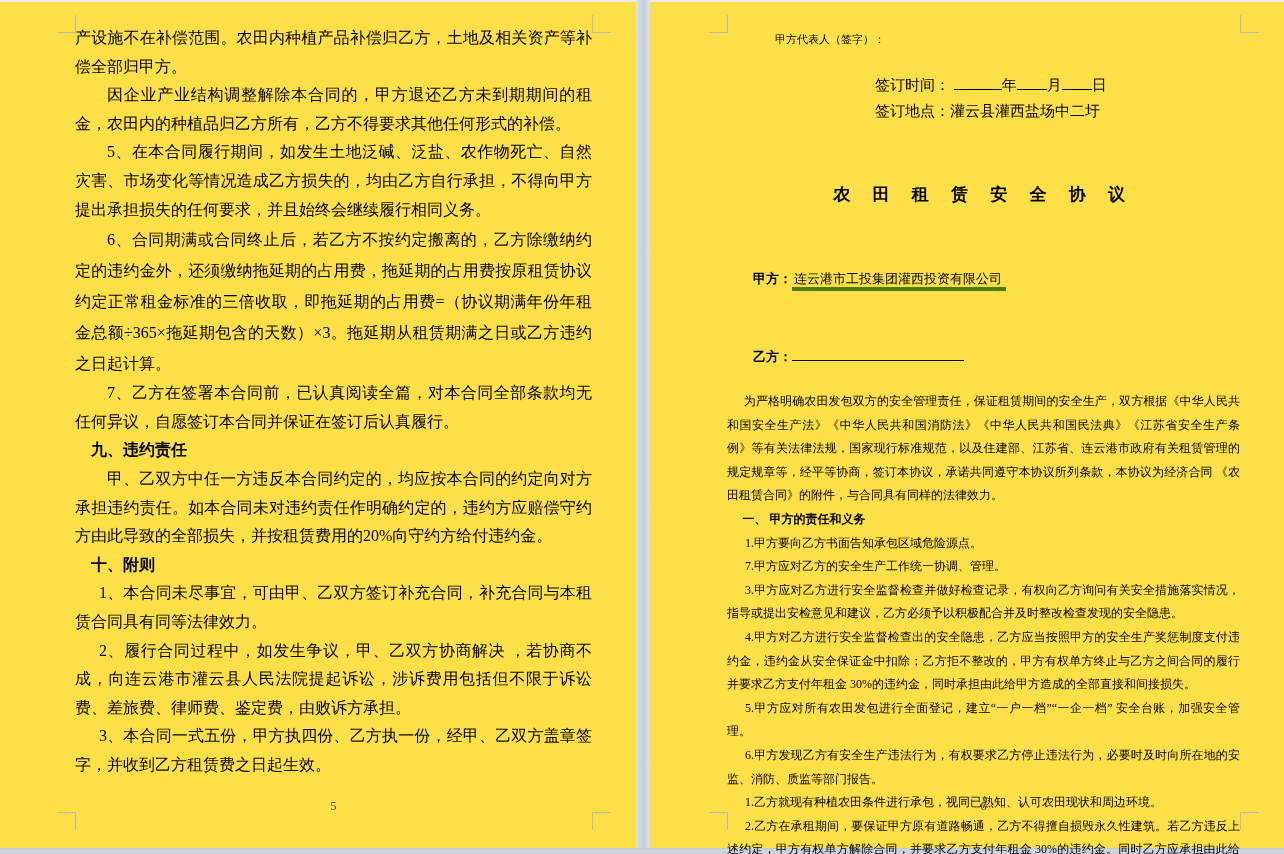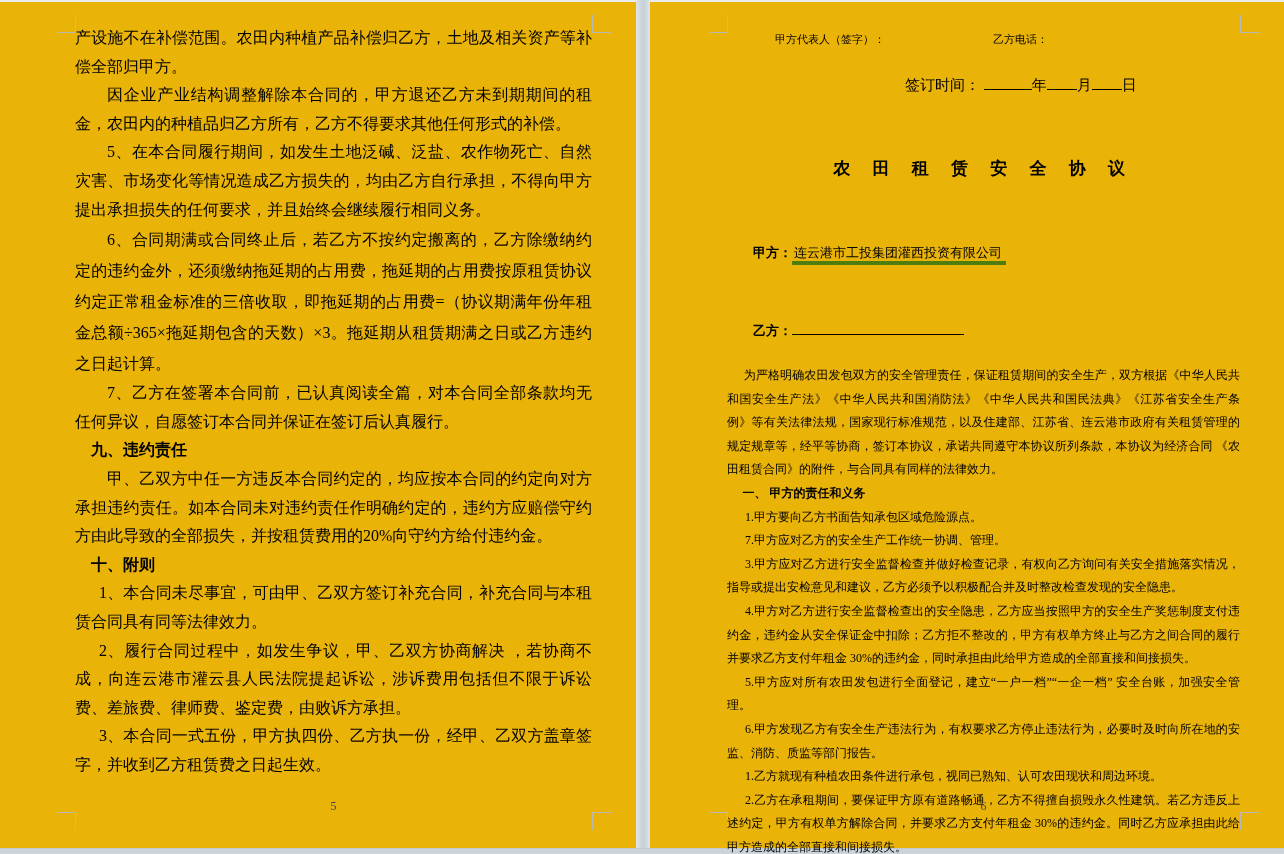--- a/index.html
+++ b/index.html
@@ -6,21 +6,21 @@
   #screen{
     position:relative;width:1284px;height:854px;overflow:hidden;
     background:#ffffff;
     font-family:"Liberation Serif","DejaVu Serif",serif;
     color:#000;
   }
   .top-strip{position:absolute;left:0;top:0;width:1284px;height:2px;background:#e9ebec;}
   .bottom-strip{position:absolute;left:0;top:848px;width:1284px;height:6px;background:#ccd4da;border-top:1px solid #c0cad1;}
   .page-gap{position:absolute;left:636px;top:0;width:14px;height:854px;
     background:linear-gradient(90deg,#dfe6ea 0%,#c7d1d8 45%,#c7d1d8 60%,#dfe6ea 100%);}
-  .page{position:absolute;top:2px;height:846px;background:#eab308;}
+  .page{position:absolute;top:2px;height:846px;background:#fde047;}
   #page5{left:0;width:636px;}
   #page6{left:650px;width:634px;}
 
   
   .mark{position:absolute;width:18px;height:17px;pointer-events:none;}
   .mark.tl{border-right:1px solid #b9b9b9;border-bottom:1px solid #b9b9b9;}
   .mark.tr{border-left:1px solid #b9b9b9;border-bottom:1px solid #b9b9b9;}
   .mark.bl{border-right:1px solid #b9b9b9;border-top:1px solid #b9b9b9;}
   .mark.br{border-left:1px solid #b9b9b9;border-top:1px solid #b9b9b9;}
 
@@ -32,21 +32,21 @@
   .s-item{text-indent:1.5em;}
   .s-head{text-indent:1em;font-weight:bold;font-size:16.5px;}
   .s-wide{line-height:31px !important;}
 
   
   #page6 .content{position:absolute;left:77px;top:28px;width:513px;}
   .hdr-row{display:flex;font-size:11px;line-height:18px;margin-left:48px;}
   .hdr-left{width:218px;flex:0 0 218px;}
   .hdr-right{flex:1;}
   .sign-block{margin-top:24px;margin-left:148px;font-size:15px;}
-  .sign-line{line-height:26px;white-space:pre;margin-left:30px;}
+  .sign-line{line-height:26px;white-space:pre;}
   .blank{display:inline-block;border-bottom:1.5px solid #000;height:13px;vertical-align:baseline;}
   .w48{width:48px;} .w30{width:30px;}
   .doc-title{margin-top:60px;text-align:center;font-weight:bold;font-size:17px;letter-spacing:9px;line-height:22px;}
   .party-line{font-size:13px;line-height:18px;white-space:pre;}
   .party-a{margin-top:46px;}
   .party-b{margin-top:22px;}
   .party-label{font-weight:bold;}
   .party-value{border-bottom:4px solid #4d7c0f;padding:0 4px 1px 2px;}
   .party-blank{display:inline-block;width:172px;height:14px;border-bottom:1.5px solid #000;vertical-align:baseline;}
   .body6{margin-top:6px;}
@@ -95,25 +95,25 @@
 
   <div class="page" id="page6">
     <div class="mark tl" style="left:59px;top:13px;"></div>
     <div class="mark tr" style="left:590px;top:13px;"></div>
     <div class="mark bl" style="left:59px;top:810px;"></div>
     <div class="mark br" style="left:590px;top:810px;"></div>
 
     <div class="content">
       <div class="hdr-row">
         <span class="hdr-left">甲方代表人（签字）：</span>
-        <span class="hdr-right">乙方电话：</span>
       </div>
 
       <div class="sign-block">
         <div class="sign-line"><span>签订时间： </span><span class="blank w48"></span><span>年</span><span class="blank w30"></span><span>月</span><span class="blank w30"></span><span>日</span></div>
+        <div class="sign-line">签订地点：灌云县灌西盐场中二圩</div>
       </div>
 
       <div class="doc-title">农 田 租 赁 安 全 协 议</div>
 
       <div class="party-line party-a">
         <span class="party-label">甲方：</span><span class="party-value">连云港市工投集团灌西投资有限公司</span>
       </div>
       <div class="party-line party-b">
         <span class="party-label">乙方：</span><span class="party-blank"></span>
       </div>

